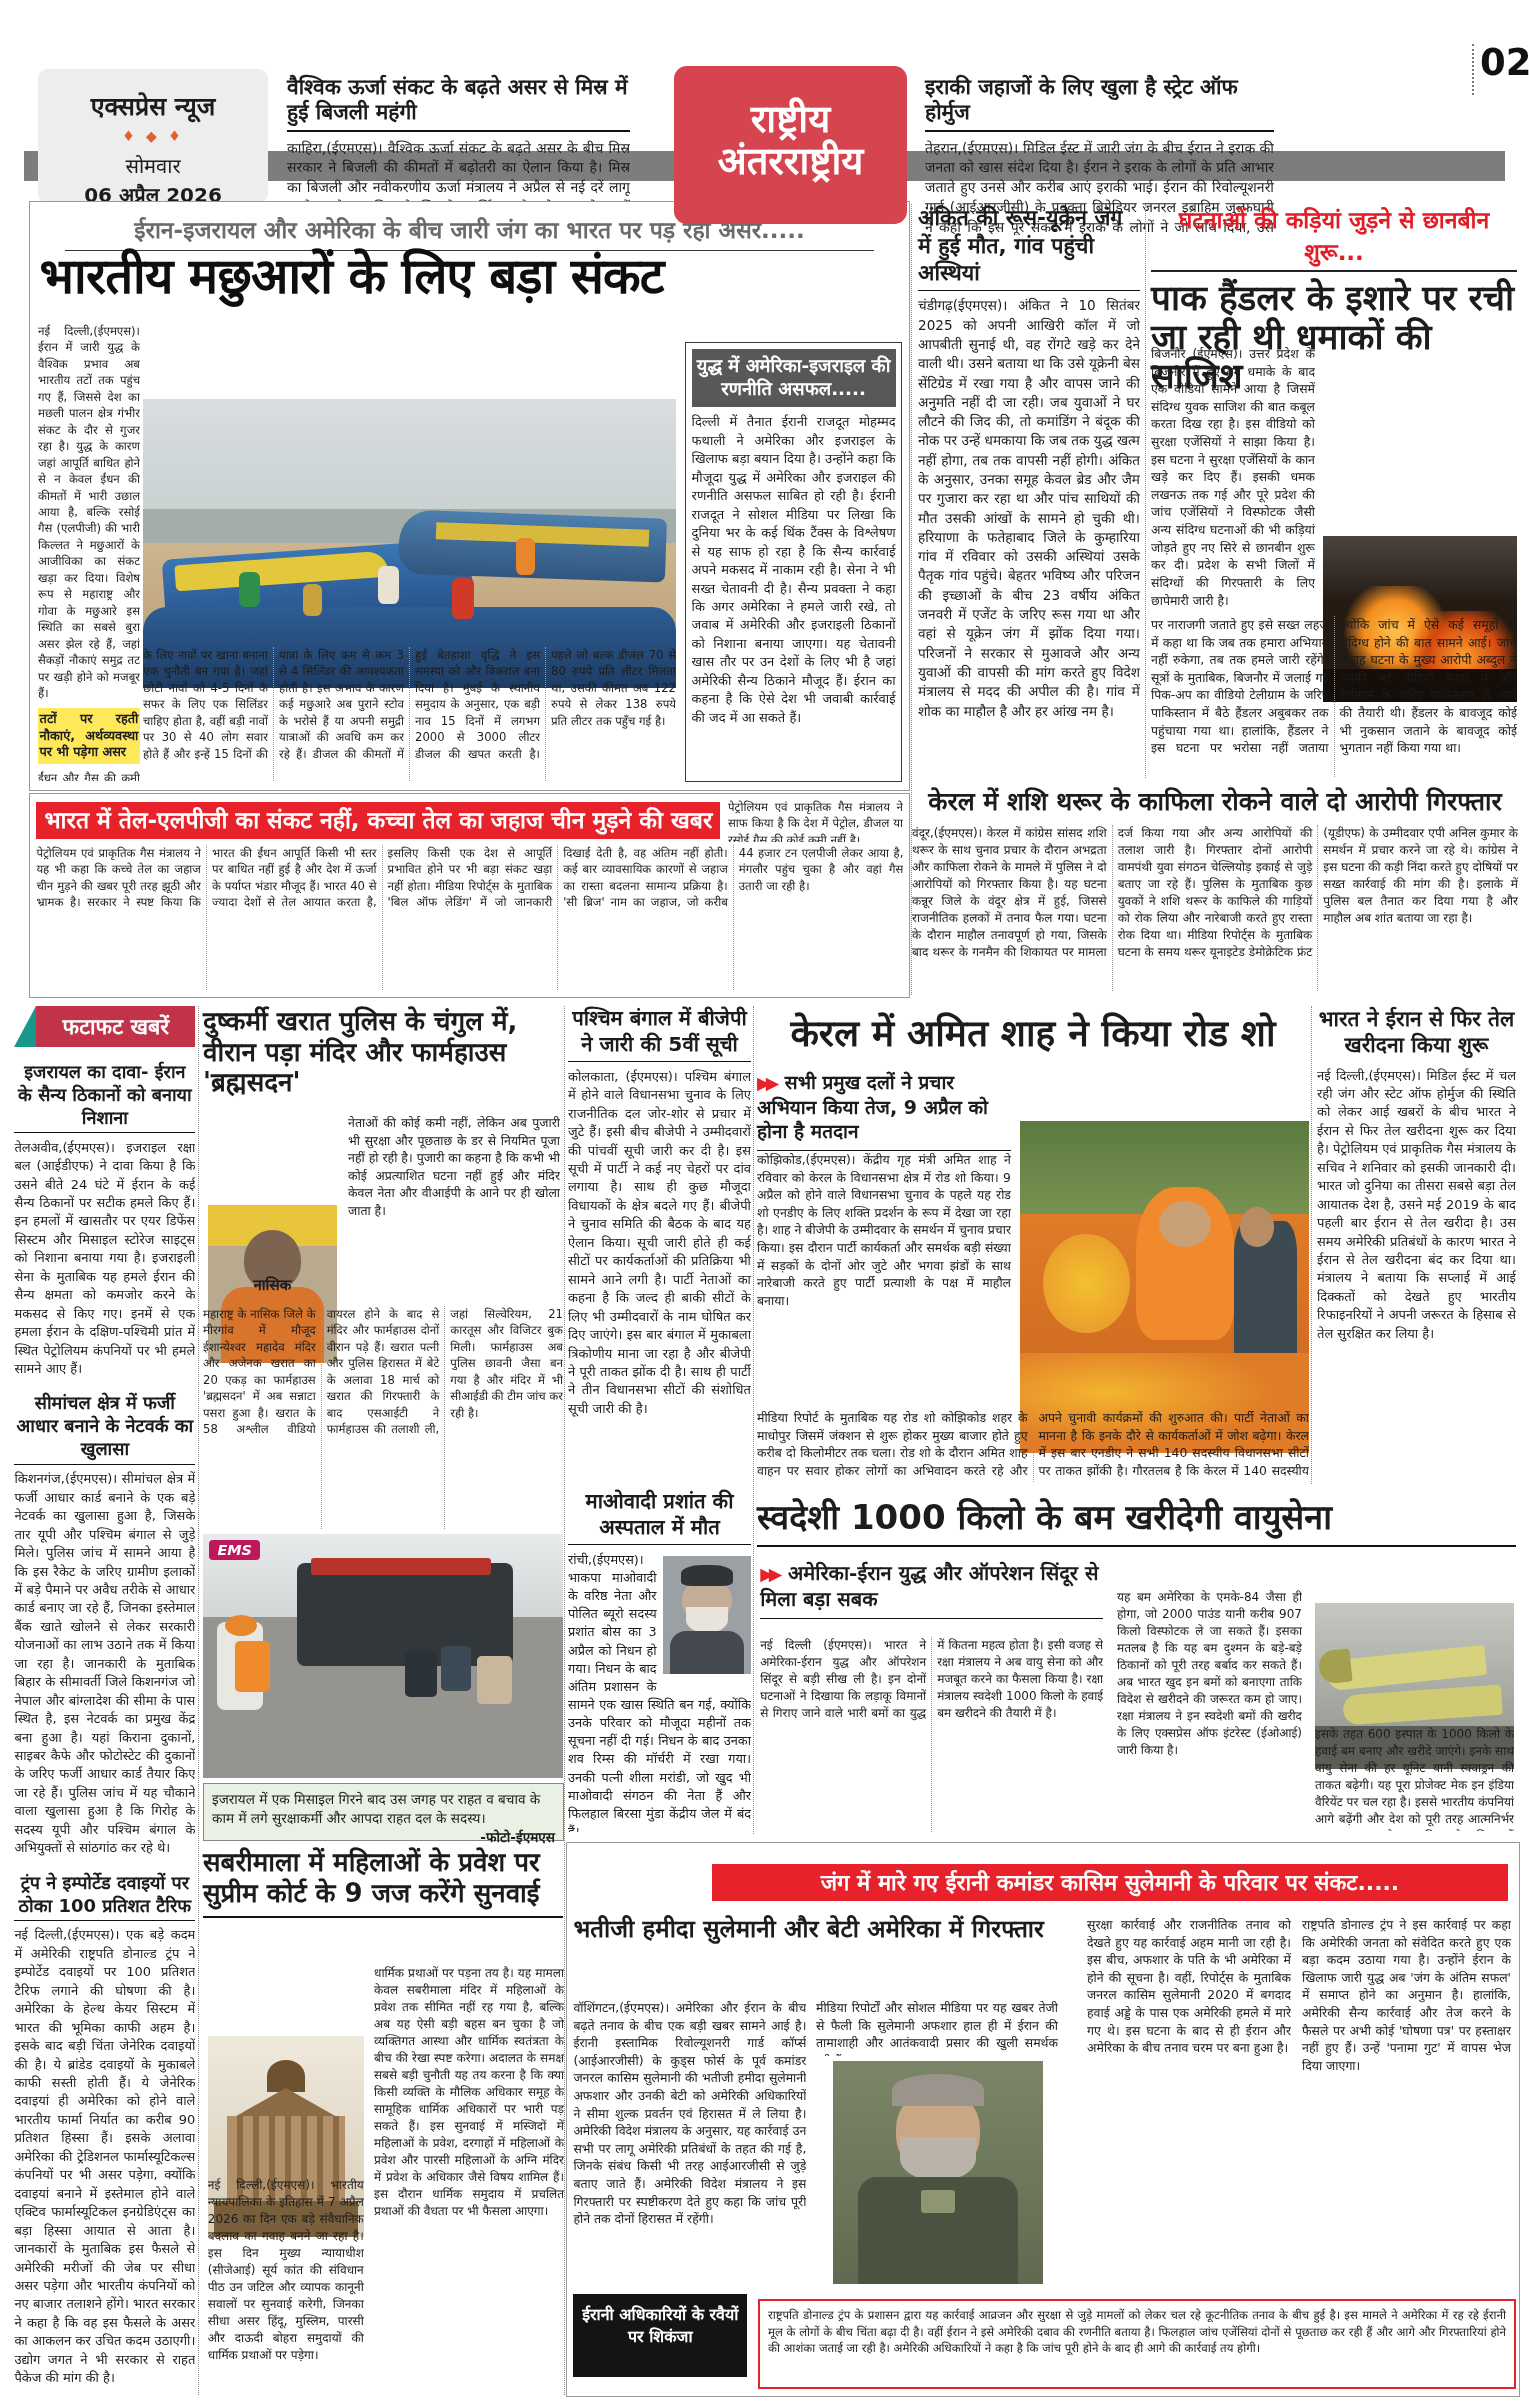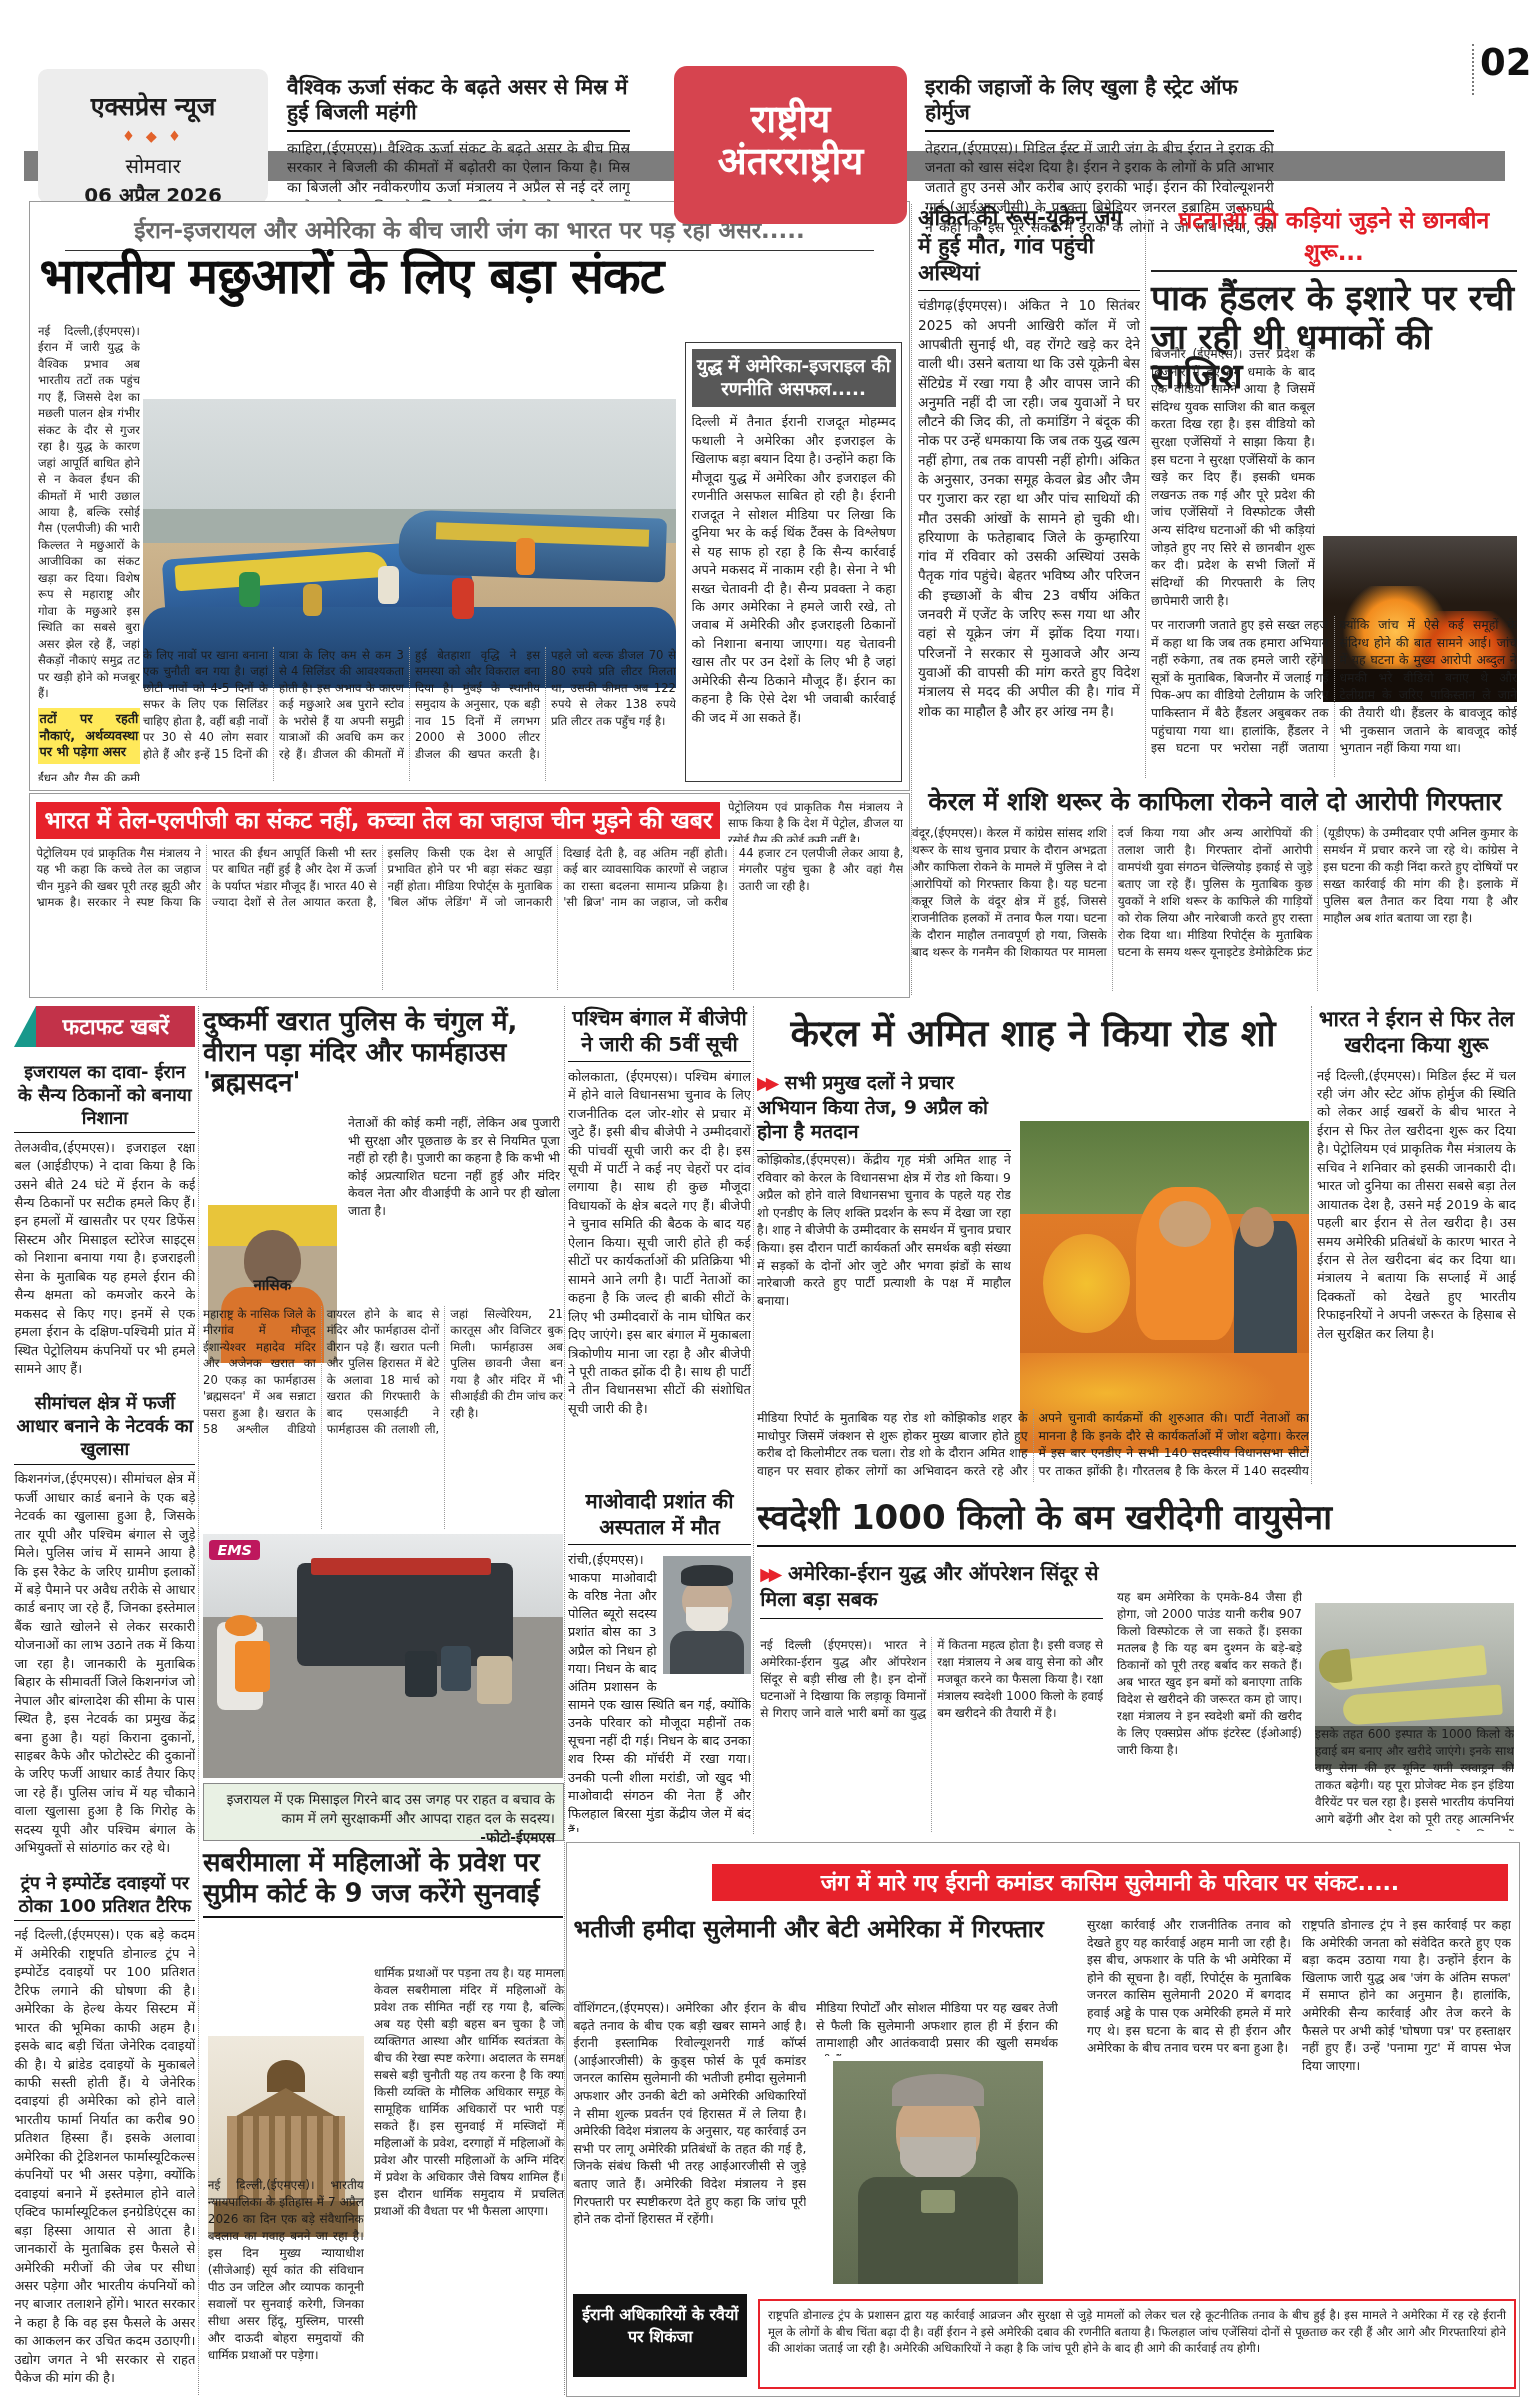--- a/index.html
+++ b/index.html
@@ -40,21 +40,21 @@
   .cols2{column-count:2;column-gap:11px;column-rule:0.8px dotted #999;}
   .vdot{border-left:1.6px dotted #8a8a8a;width:0;}
   .redbanner{background:#e7222b;color:#fff;font-weight:bold;text-align:center;}
   .subhead{font-weight:bold;border-bottom:1.6px solid #111;padding-bottom:3.2px;margin-bottom:5.6px;line-height:1.28;}
   .redkick{color:#e21d26;font-weight:bold;text-align:center;border-bottom:2.4px solid #222;padding-bottom:3.2px;}
   .bullet-arrows{color:#e7222b;font-size:17.5px;letter-spacing:-4.8px;margin-right:6.4px;}
   .badge{left:0;top:0;height:41px;background:#c23249;margin-left:22px;position:relative;}
   .badge .lbl{color:#fff;font-weight:bold;font-size:21.5px;text-align:center;line-height:41px;}
   .badge::before{content:"";position:absolute;left:-22px;top:0;width:0;height:0;
      border-bottom:41px solid #18988b;border-left:22px solid transparent;}
-  .capbox{border:0.8px solid #888;background:#e9f1e4;padding:6.4px 8px;font-size:13.6px;font-weight:500;line-height:1.4;text-align:right;}
+  .capbox{border:0.8px solid #888;background:#e9f1e4;padding:6.4px 8px;font-size:13.6px;font-weight:500;line-height:1.4;}
   .blackbox{background:#141414;color:#fff;font-weight:bold;font-size:16px;text-align:center;padding:9.6px 6.4px;line-height:1.4;}
   .rednote{border:2.4px solid #e7222b;padding:6.4px 8px;font-size:11.6px;}
   
   .photo{position:relative;overflow:hidden;background:#c7c7c7;}
   .pel{position:absolute;}
   .ems{position:absolute;left:6.4px;top:6.4px;background:#be185d;color:#fff;font-weight:bold;font-style:italic;font-size:14.4px;padding:1.6px 8px;border-radius:4px;z-index:5;font-family:"DejaVu Sans",sans-serif;}
 </style>
 </head>
 <body>
 

